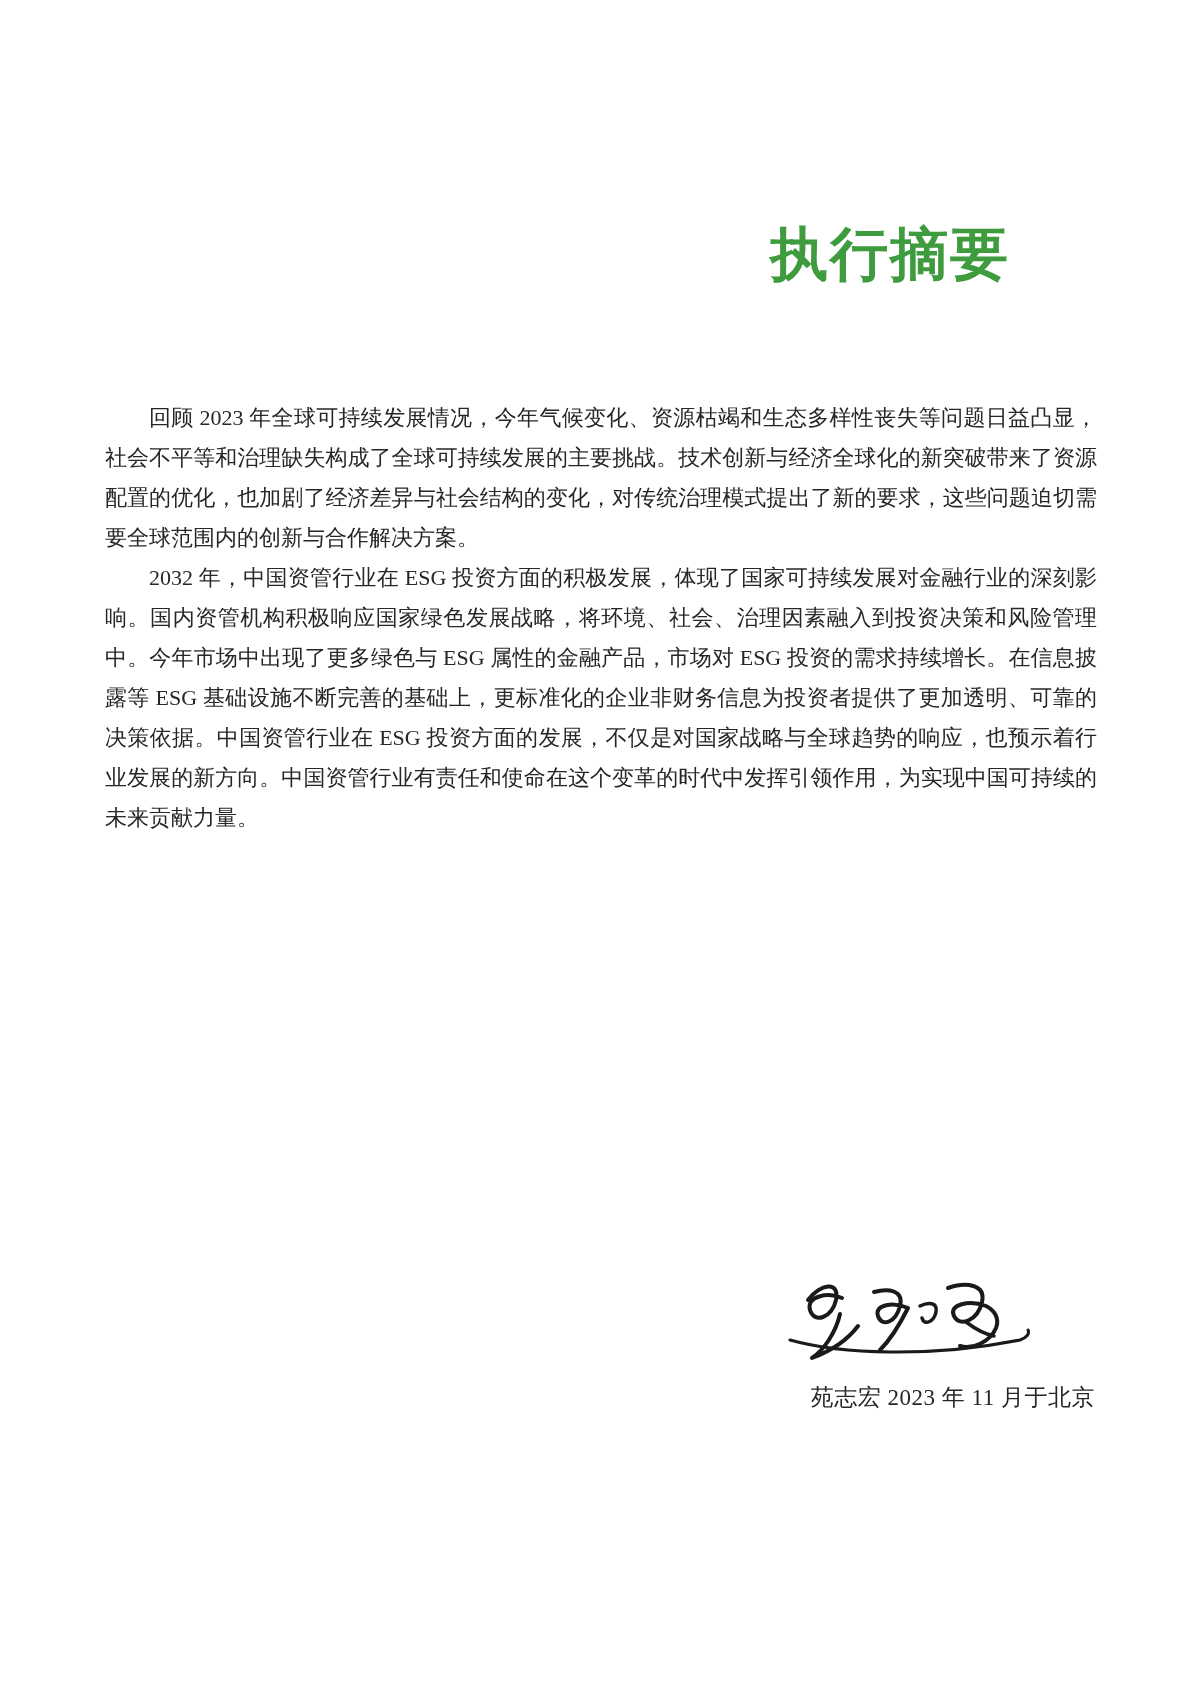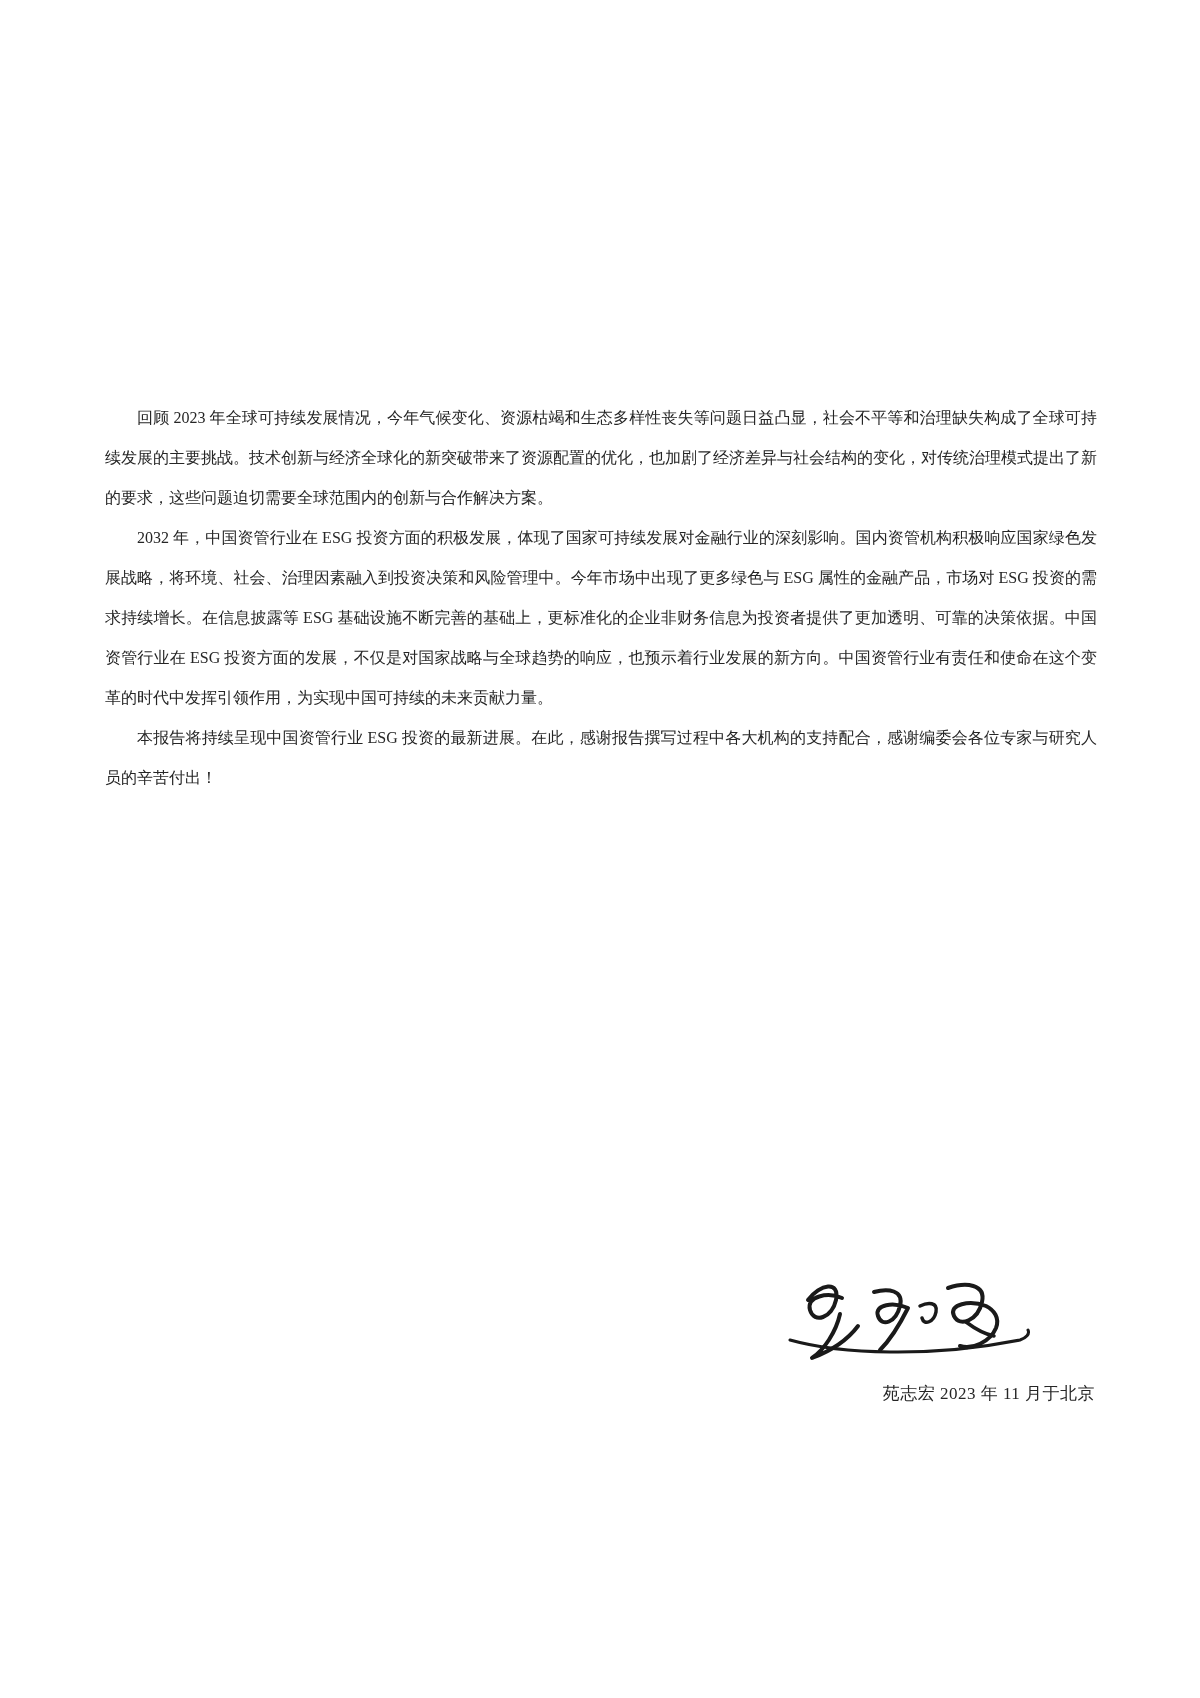--- a/index.html
+++ b/index.html
@@ -29,21 +29,21 @@
     color: #3e9b3e;
     white-space: nowrap;
   }
 
   .body-text {
     position: absolute;
     top: 398px;
     left: 105px;
     width: 992px;
     color: #262626;
-    font-size: 16px;
+    font-size: 22px;
     line-height: 40px;
     text-align: justify;
   }
 
   .body-text p {
     text-indent: 2em;
     margin: 0;
   }
 
   .signature-block {
@@ -57,37 +57,37 @@
   .signature-block svg {
     width: 100%;
     height: 100%;
     display: block;
   }
 
   .signature-caption {
     position: absolute;
     top: 1382px;
     right: 105px;
-    font-size: 17px;
+    font-size: 23px;
     color: #262626;
     letter-spacing: 0.5px;
     white-space: nowrap;
     text-align: right;
   }
 </style>
 </head>
 <body>
 
 <div class="page">
 
+  <div class="page-title">执行摘要</div>
 
   <div class="body-text">
     <p>回顾 2023 年全球可持续发展情况，今年气候变化、资源枯竭和生态多样性丧失等问题日益凸显，社会不平等和治理缺失构成了全球可持续发展的主要挑战。技术创新与经济全球化的新突破带来了资源配置的优化，也加剧了经济差异与社会结构的变化，对传统治理模式提出了新的要求，这些问题迫切需要全球范围内的创新与合作解决方案。</p>
     <p>2032 年，中国资管行业在 ESG 投资方面的积极发展，体现了国家可持续发展对金融行业的深刻影响。国内资管机构积极响应国家绿色发展战略，将环境、社会、治理因素融入到投资决策和风险管理中。今年市场中出现了更多绿色与 ESG 属性的金融产品，市场对 ESG 投资的需求持续增长。在信息披露等 ESG 基础设施不断完善的基础上，更标准化的企业非财务信息为投资者提供了更加透明、可靠的决策依据。中国资管行业在 ESG 投资方面的发展，不仅是对国家战略与全球趋势的响应，也预示着行业发展的新方向。中国资管行业有责任和使命在这个变革的时代中发挥引领作用，为实现中国可持续的未来贡献力量。</p>
-    <p>本报告将持续呈现中国资管行业 ESG 投资的最新进展。在此，感谢报告撰写过程中各大机构的支持配合，感谢编委会各位专家与研究人员的辛苦付出！</p>
   </div>
 
   <div class="signature-block">
     <svg viewBox="0 0 280 120" xmlns="http://www.w3.org/2000/svg" fill="none" stroke="#1a1a1a" stroke-linecap="round" stroke-linejoin="round">
 
       <path stroke-width="4" d="M38,38 C50,22 70,18 66,38 C62,56 44,62 40,48 C36,34 58,30 72,36"></path>
       <path stroke-width="4" d="M70,52 C66,70 54,88 42,96 C58,90 76,80 88,64"></path>
       <path stroke-width="4" d="M104,30 C118,26 134,28 130,44 C126,60 112,66 108,54 C104,42 124,40 138,46 C130,62 120,78 110,88"></path>
       <path stroke-width="3.5" d="M150,44 C158,40 168,40 166,50 C164,60 154,64 152,56"></path>
       <path stroke-width="4" d="M178,26 C196,20 216,22 212,40 C208,58 190,66 184,54 C178,42 200,38 216,44 C224,48 230,56 226,66 C220,80 202,88 190,84"></path>

